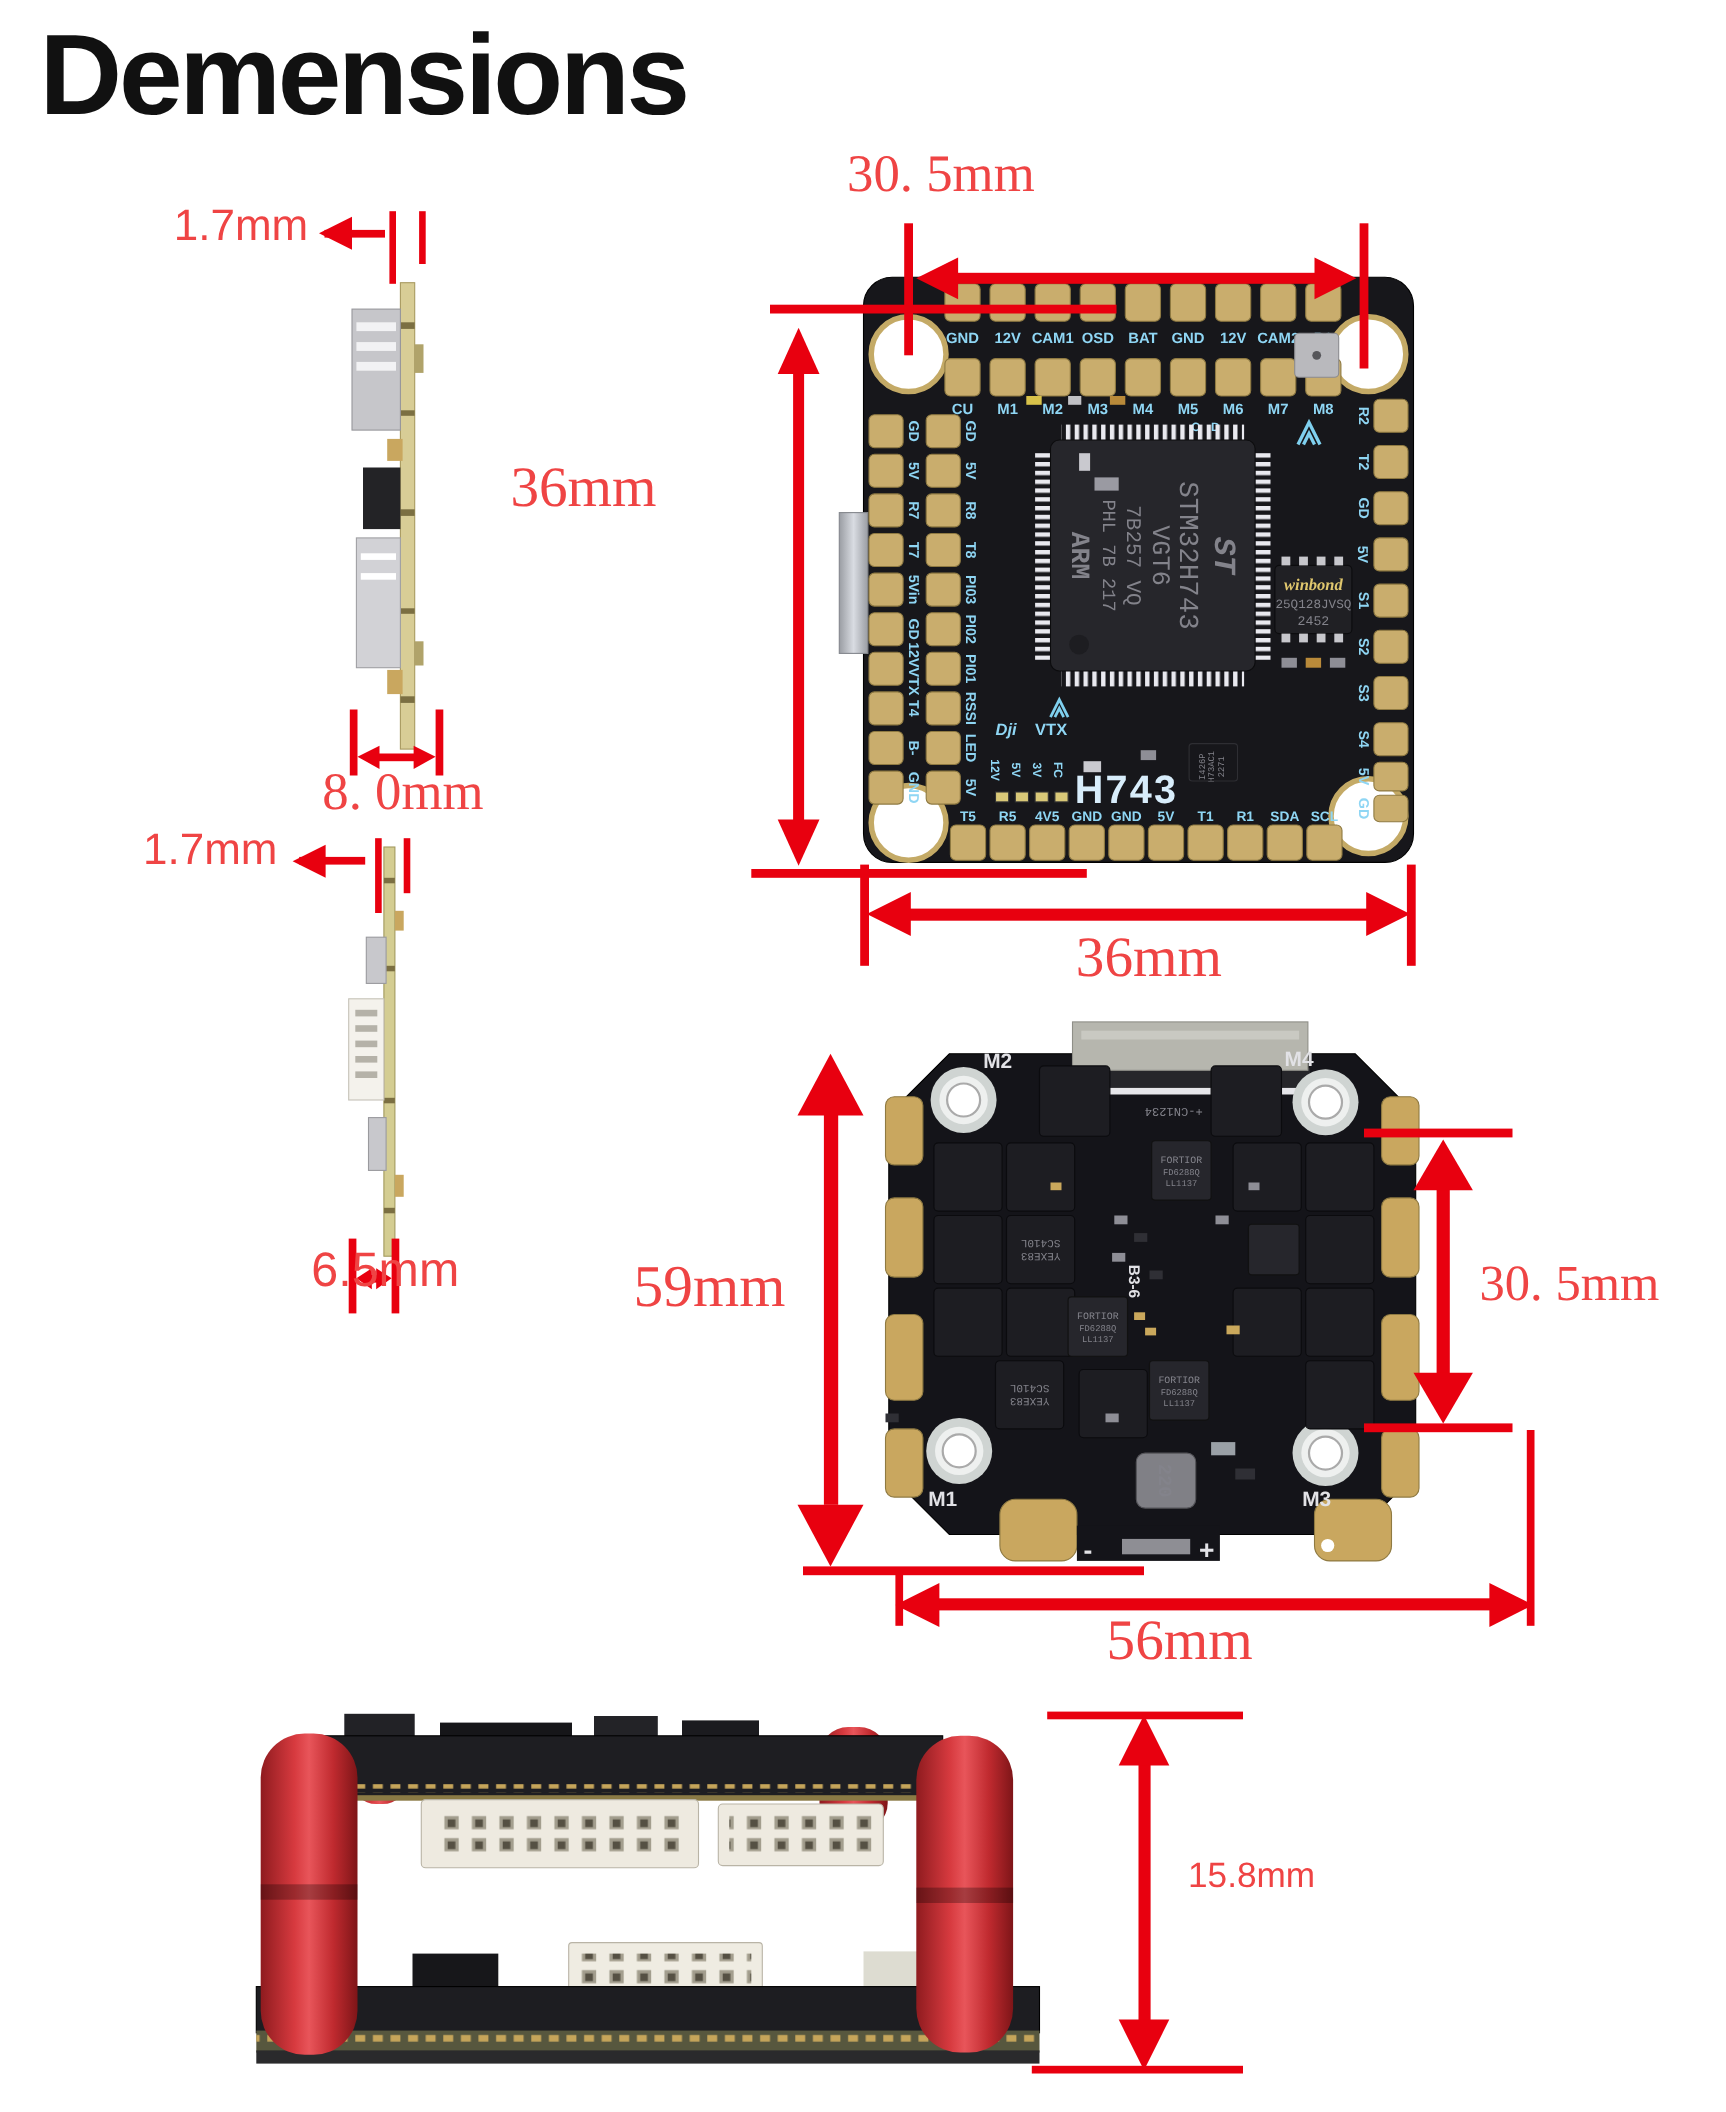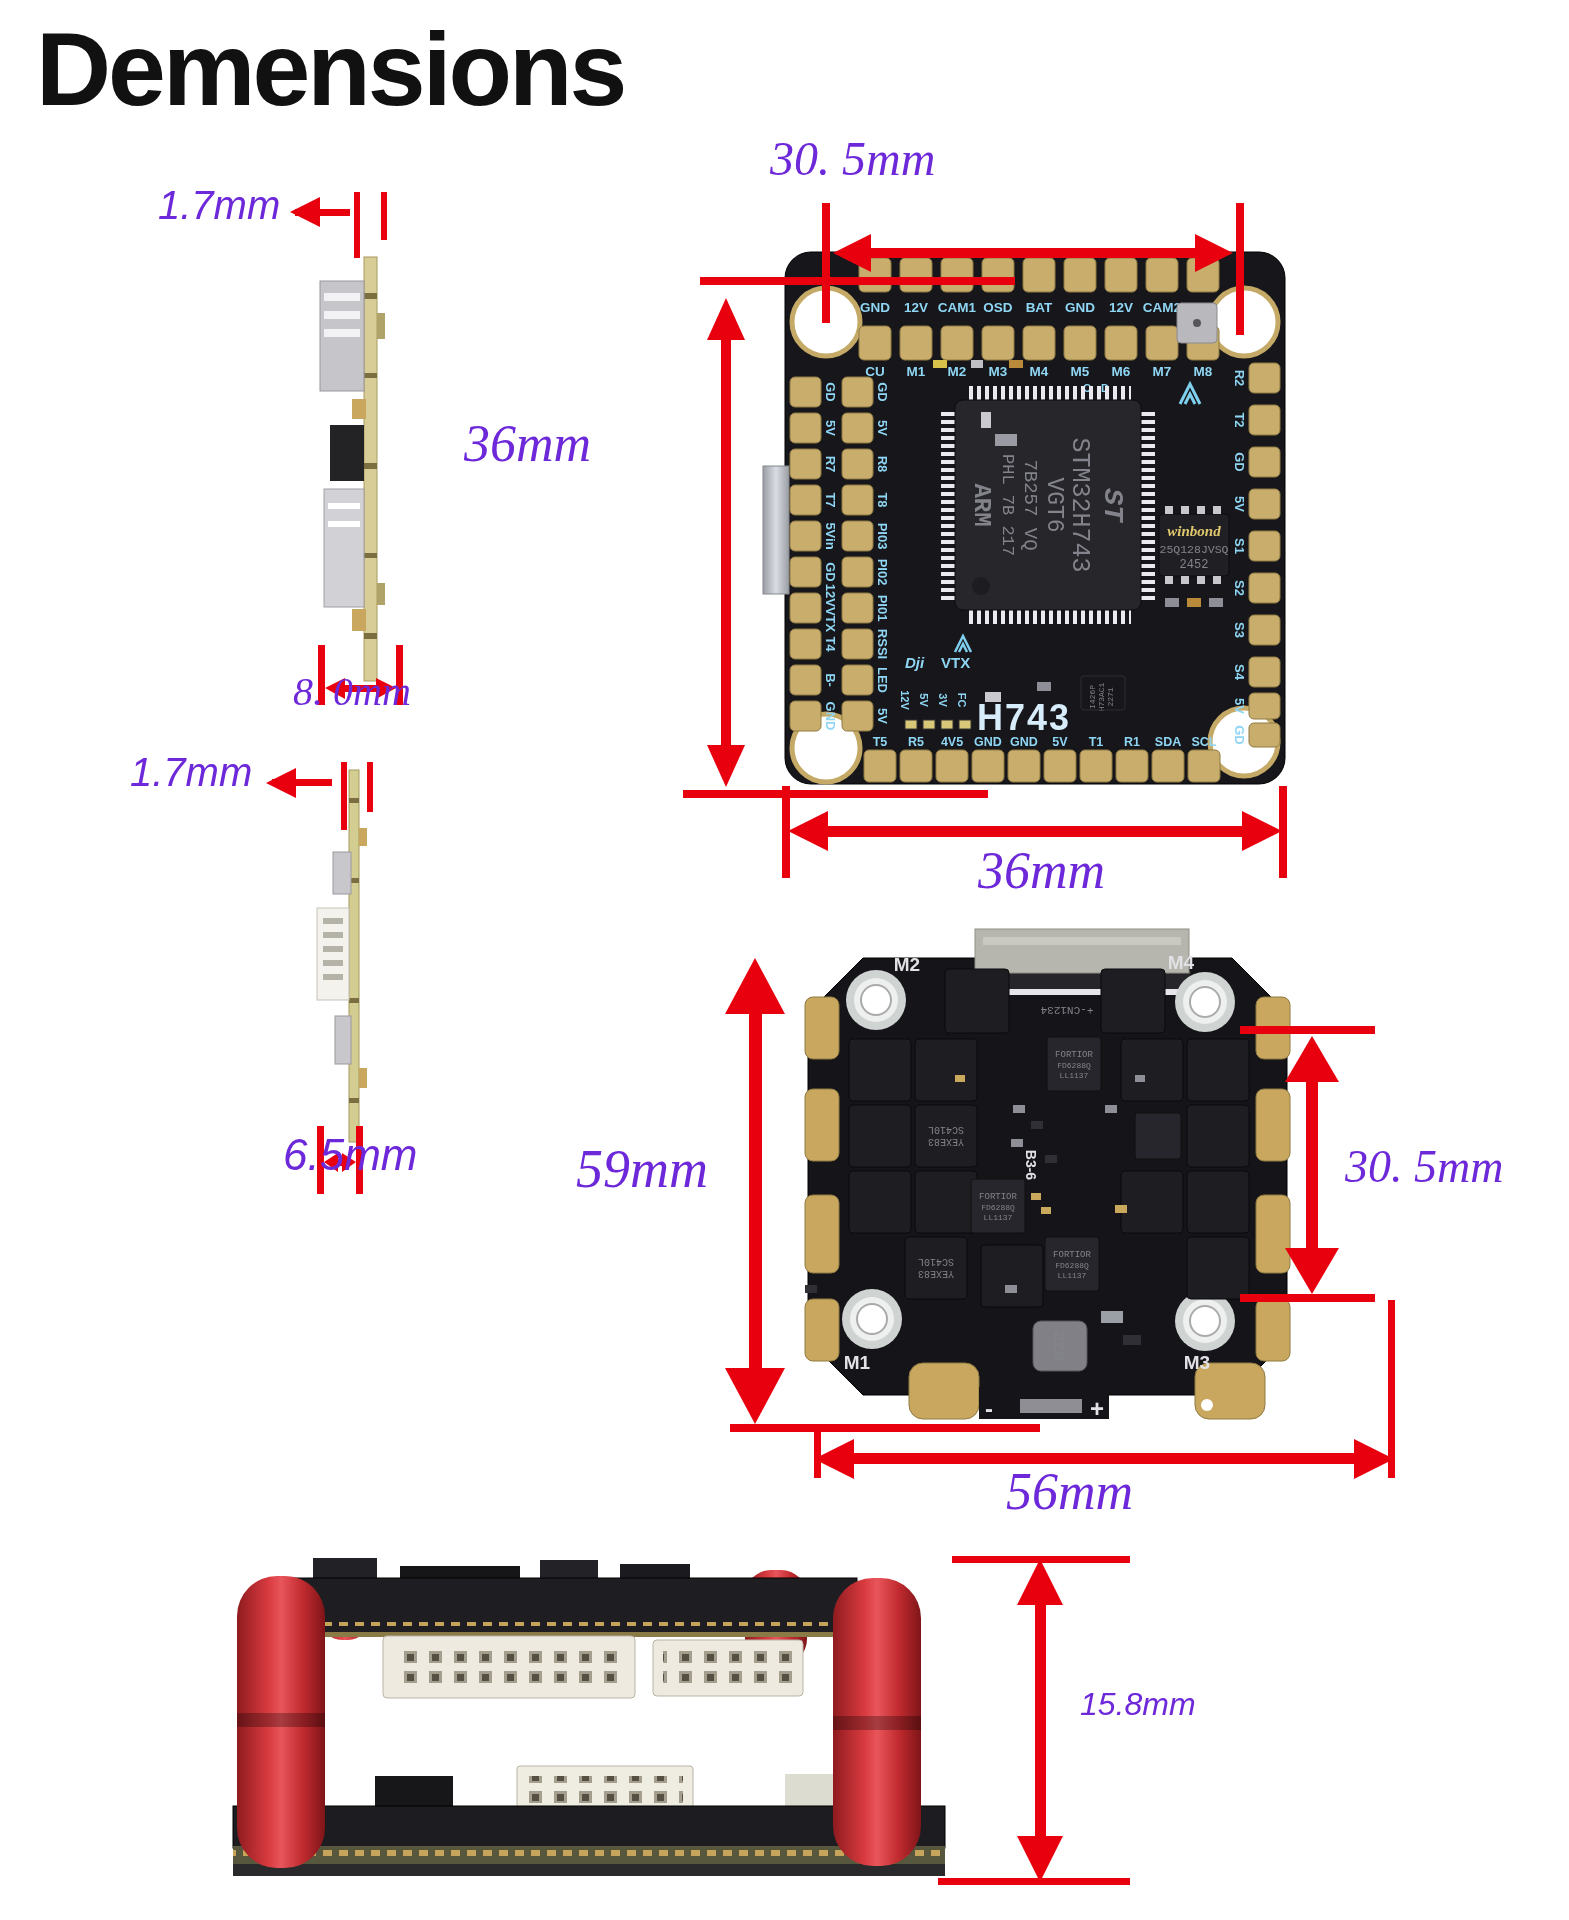--- a/index.html
+++ b/index.html
@@ -1,39 +1,39 @@
 <!DOCTYPE html>
 <html><head>
 <meta charset="utf-8">
 <style>
   html,body{margin:0;padding:0;background:#fff;}
   .page{position:relative;width:1569px;height:1920px;background:#fff;overflow:hidden;
         font-family:"Liberation Sans",sans-serif;border-radius:28px;}
   .title{position:absolute;left:36px;top:10px;font-size:104px;font-weight:700;
          letter-spacing:-3px;color:#111;margin:0;font-family:"Liberation Sans",sans-serif;}
-  .dim{position:absolute;color:#6d28d9;white-space:nowrap;z-index:6;font-style:italic;}
+  .dim{position:absolute;color:#ef4444;white-space:nowrap;z-index:6;}
   .dim.serif{font-family:"Liberation Serif","DejaVu Serif",serif;}
   .dim.sans{font-family:"Liberation Sans",sans-serif;}
   .overlay{position:absolute;left:0;top:0;z-index:5;pointer-events:none;}
   .photo{position:absolute;z-index:1;overflow:visible;}
   .red{fill:#e8000f;}
   text{user-select:none;}
   .sk{font-family:"Liberation Sans",sans-serif;font-weight:bold;fill:#8fd6f4;}
   .wt{font-family:"Liberation Sans",sans-serif;font-weight:bold;fill:#e2e2e6;}
   .chiptx{font-family:"Liberation Mono","DejaVu Sans Mono",monospace;fill:#83838b;}
 </style>
 </head>
 <body>
 
 <div class="page">
 
   <h1 class="title">Demensions</h1>
 
   <div class="dim sans" style="left:158px;top:183px;font-size:40px;">1.7mm</div>
-  <div class="dim serif" style="left:293px;top:668px;font-size:40px;text-align:center;">8. 0mm</div>
+  <div class="dim serif" style="left:293px;top:692px;font-size:48px;text-align:center;">8. 0mm</div>
   <div class="dim serif" style="left:770px;top:131px;font-size:48px;">30. 5mm</div>
   <div class="dim serif" style="left:464px;top:414px;font-size:52px;">36mm</div>
   <div class="dim serif" style="left:978px;top:841px;font-size:52px;">36mm</div>
   <div class="dim sans" style="left:130px;top:750px;font-size:40px;">1.7mm</div>
   <div class="dim sans" style="left:283px;top:1130px;font-size:44px;">6.5mm</div>
   <div class="dim serif" style="left:576px;top:1138px;font-size:54px;text-align:right;">59mm</div>
   <div class="dim serif" style="left:1345px;top:1140px;font-size:46px;">30. 5mm</div>
   <div class="dim serif" style="left:1006px;top:1462px;font-size:52px;">56mm</div>
   <div class="dim sans" style="left:1080px;top:1686px;font-size:32px;">15.8mm</div>
 

